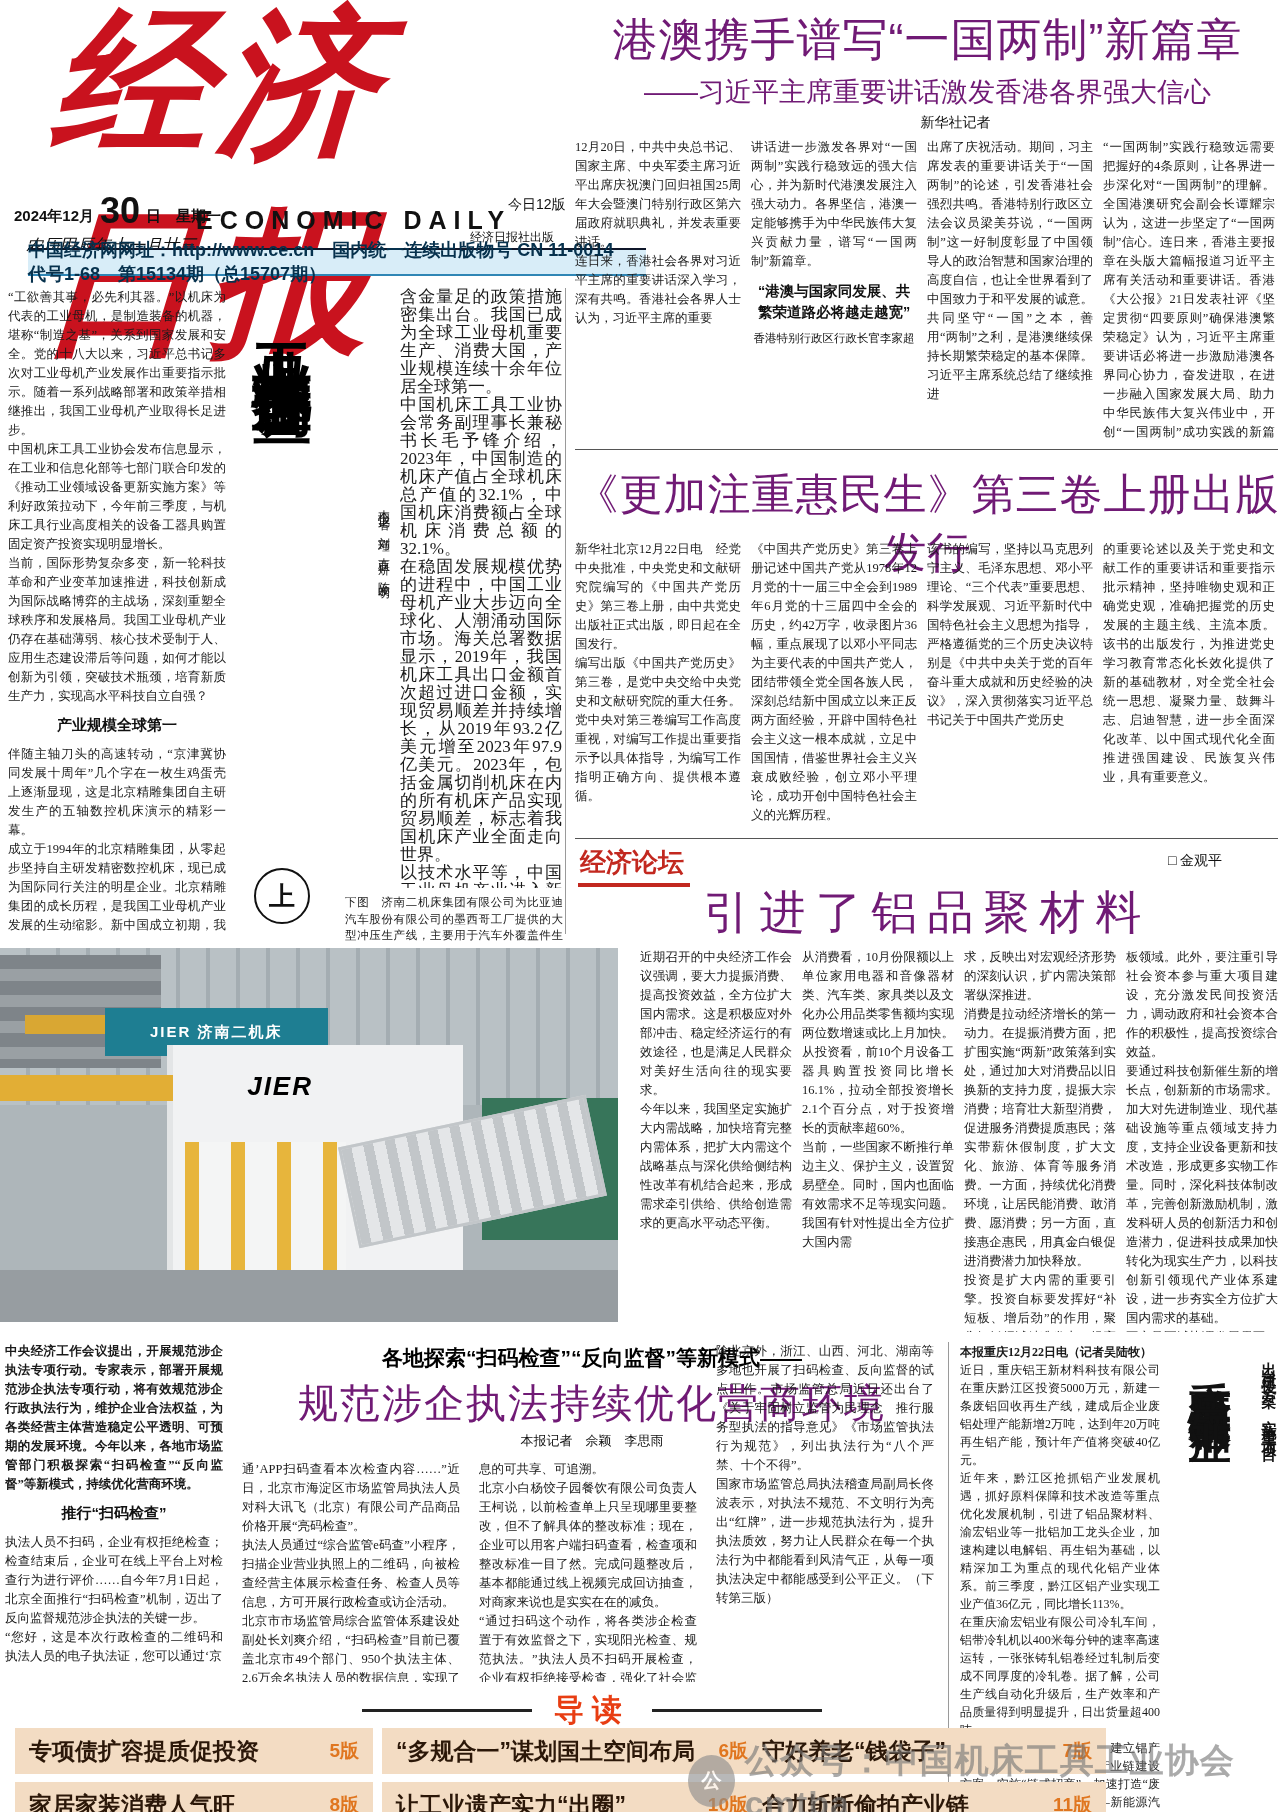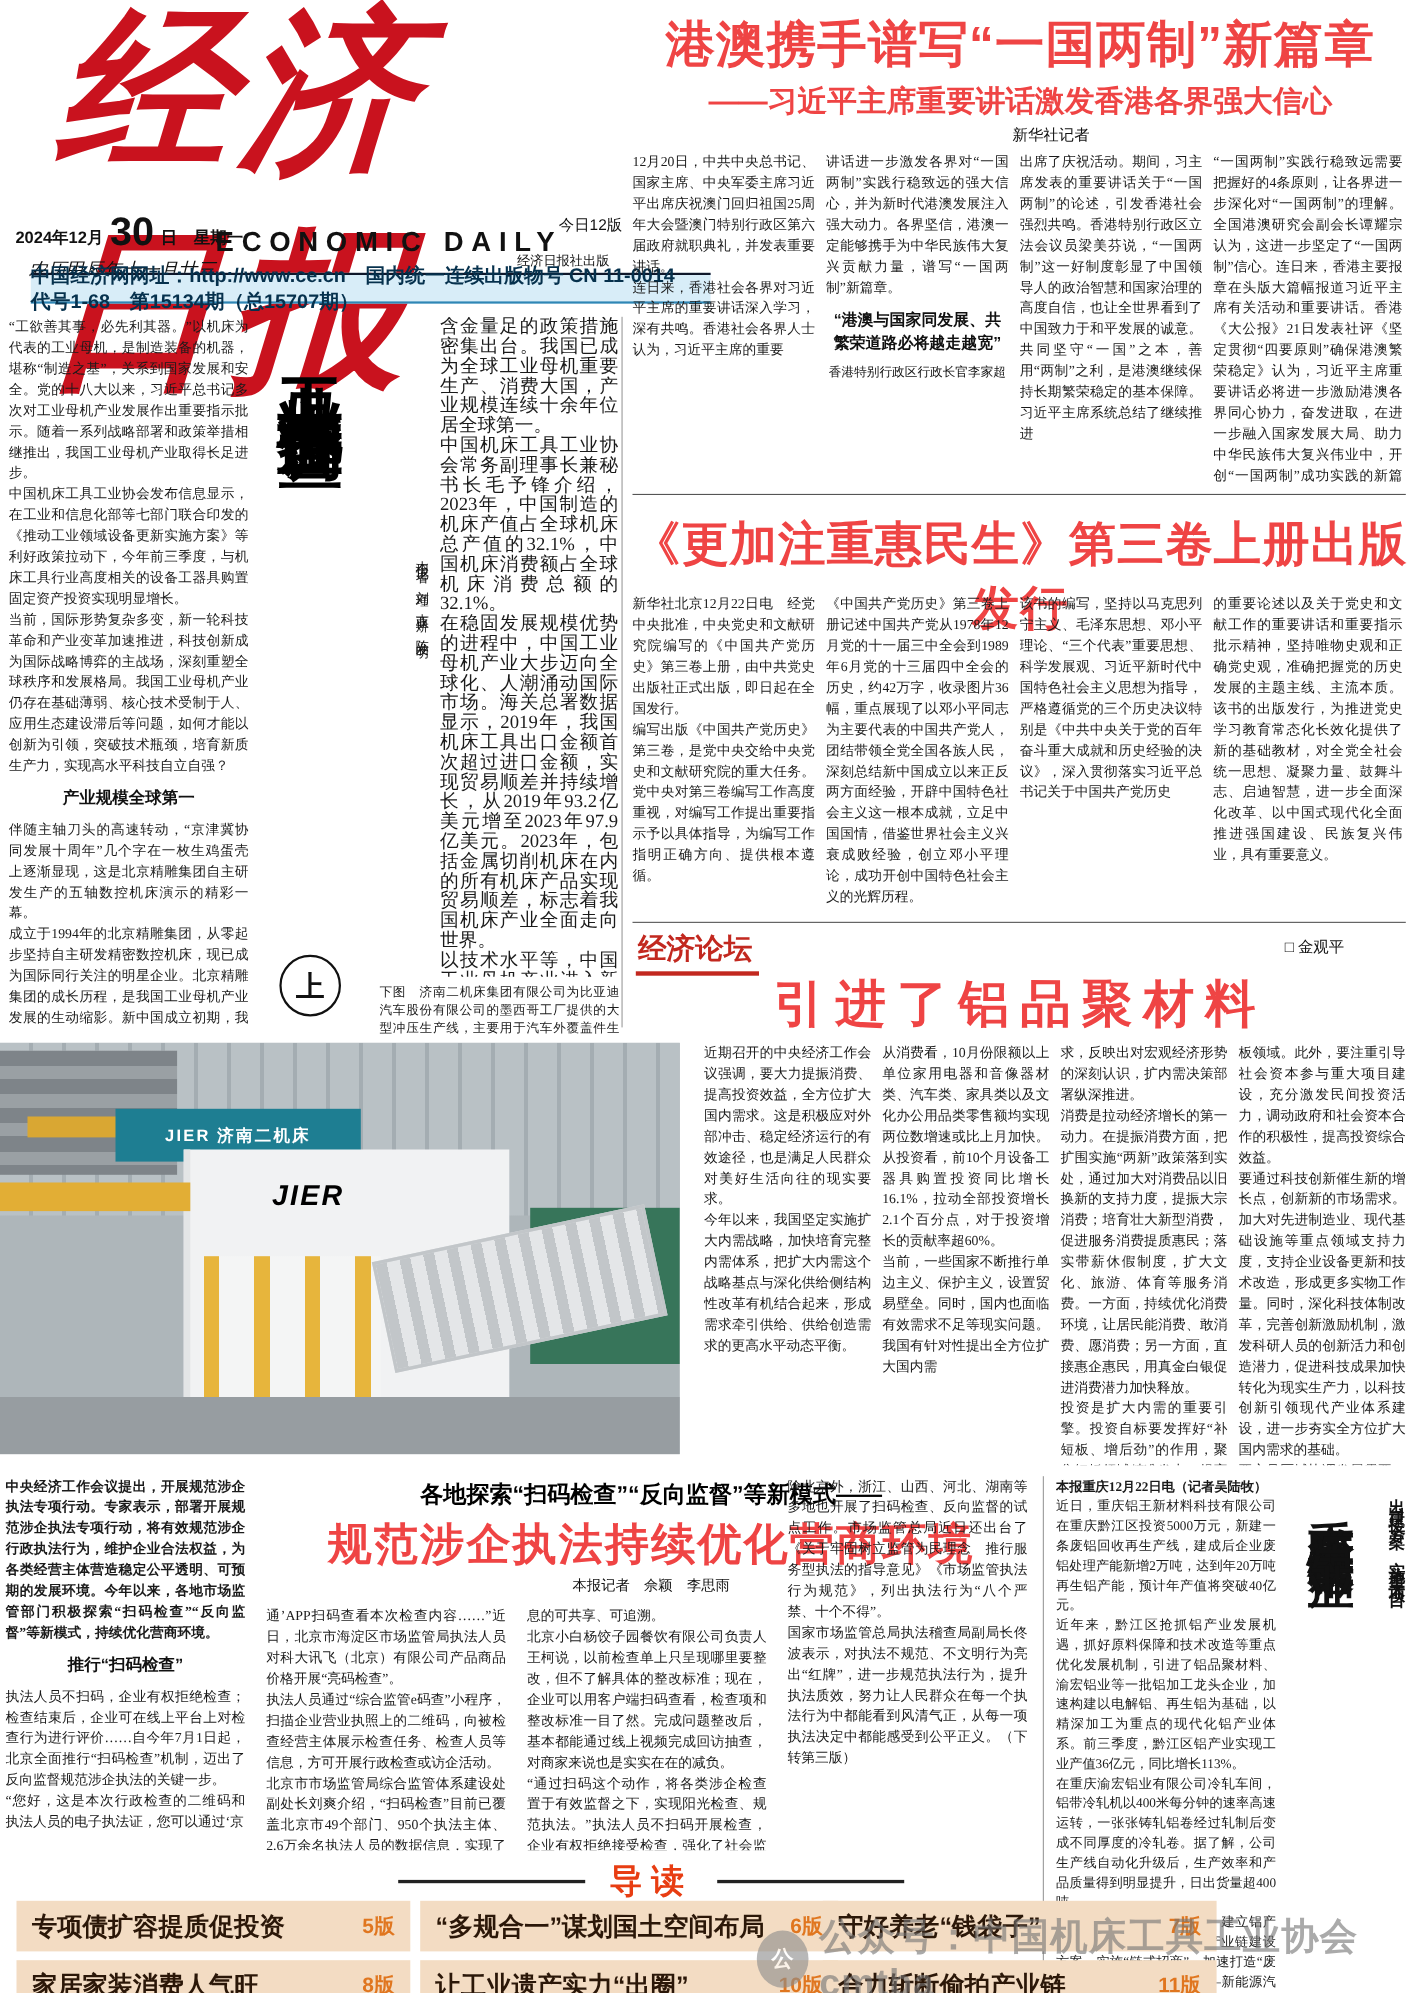--- a/index.html
+++ b/index.html
@@ -19,21 +19,21 @@
   .dateline{left:14px;top:196px;font-weight:bold;font-size:15px;display:flex;align-items:flex-end;gap:6px;}
   .dateline .day{font-size:36px;line-height:30px;font-weight:bold;}
   .lunar{left:26px;top:234px;font-family:"Liberation Serif",serif;font-style:italic;font-size:17px;}
   .engtitle{left:196px;top:206px;font-size:25px;font-weight:bold;letter-spacing:7px;}
   .edition{left:508px;top:196px;font-size:14px;}
   .publisher{left:470px;top:229px;font-size:12px;font-family:"Liberation Serif",serif;}
   .infobar{left:28px;top:248px;width:618px;height:24px;background:#d8edf8;
            border-top:2px solid #0f172a;border-bottom:2px solid #2f86b5;
            font-size:18px;font-weight:bold;display:flex;align-items:center;justify-content:center;color:#06314d;}
   
-  .headline{position:absolute;font-weight:bold;text-align:center;color:#ef4444;}
+  .headline{position:absolute;font-weight:normal;text-align:center;color:#701a75;}
   .pullquote{font-weight:bold;font-size:14.5px;line-height:21px;text-align:center;
              margin-top:10px;font-family:"Liberation Sans",sans-serif;white-space:pre-line;}
   .attrib{font-size:11.5px;text-align:center;margin-top:8px;}
   
   .forum-label{left:578px;top:845px;color:#c2281f;font-size:26px;font-weight:bold;
                border-bottom:4px solid #c2281f;padding:0 6px 3px 2px;}
   .forum-byline{left:1168px;top:852px;font-size:14px;font-family:"Liberation Serif",serif;}
   
   .vert{position:absolute;writing-mode:vertical-rl;text-orientation:upright;overflow:hidden;}
   .vt-title{left:240px;top:296px;height:566px;width:84px;font-size:60px;font-weight:bold;

